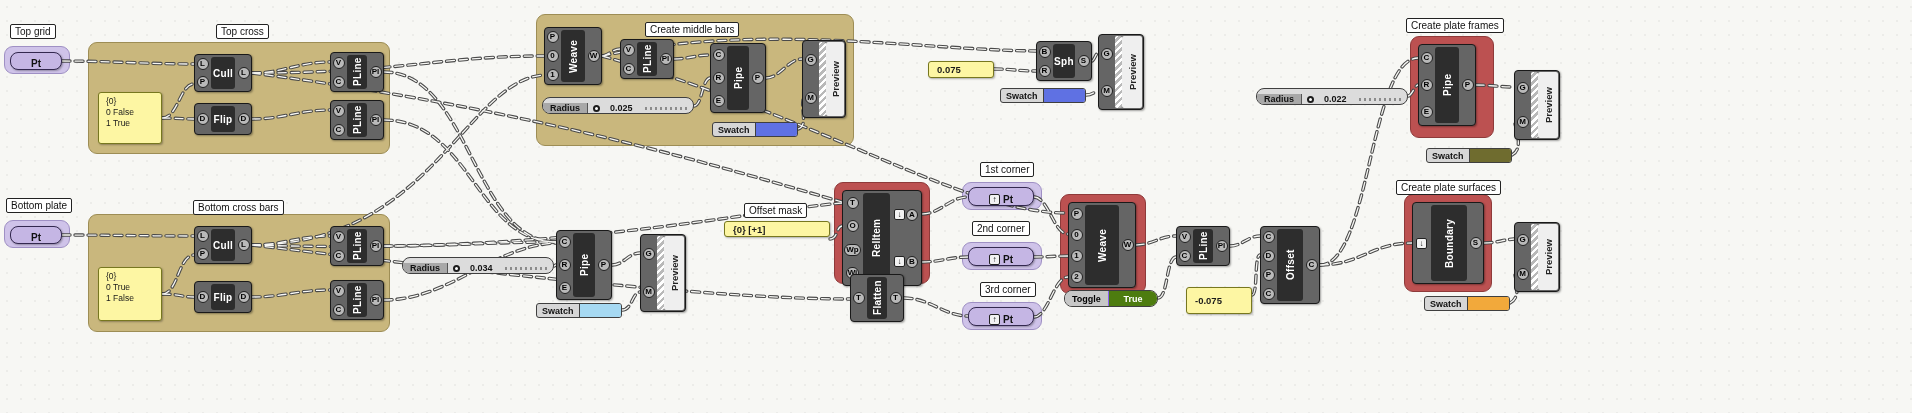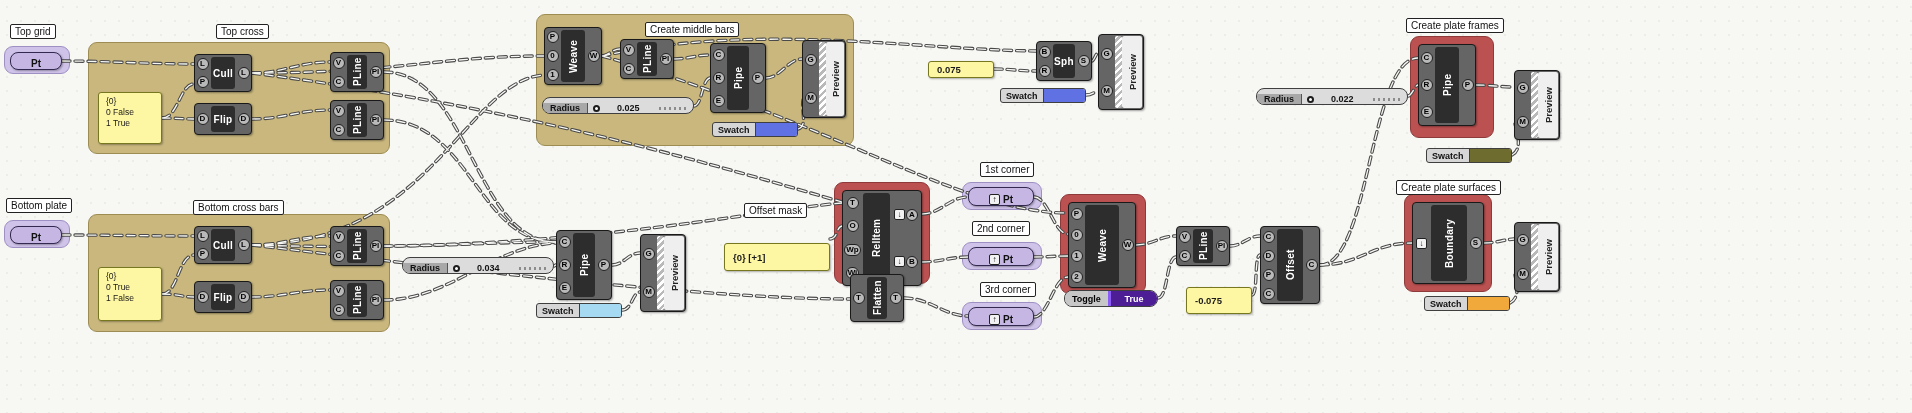--- a/index.html
+++ b/index.html
@@ -34,30 +34,30 @@
           font-size: 8px; line-height: 9px; text-align: center; color: #111; font-weight: bold; flex: none; }
   .panel { position: absolute; background: #fdf6a3; border: 1.6px solid #77771f; border-radius: 3px;
            z-index: 3; color: #1a1a1a; box-shadow: 1px 1px 2px rgba(0,0,0,.3); }
   .panel .pline { font-size: 8.5px; line-height: 11px; padding: 0 3px; white-space: nowrap; }
   .panel.single { display: flex; align-items: center; font-size: 9.5px; font-weight: bold; padding: 0 8px; }
   .panel.multi { padding: 3px 4px 2px; }
   .slider { position: absolute; background: #dcdcdc; border: 1.5px solid #3f3f3f; border-radius: 8px;
             display: flex; align-items: flex-end; z-index: 3; font-size: 9px; overflow: hidden; }
   .s-lbl { background: #a8a8a8; border-right: 1px solid #555; display: flex; align-items: center;
            padding: 0 7px; font-weight: bold; color: #111; }
-  .s-track { flex: 1; display: flex; align-items: center; padding: 0 5px; gap: 17px; }
+  .s-track { flex: 1; display: flex; align-items: center; padding: 0 5px; gap: 10px; }
   .knob { width: 7px; height: 7px; border: 2px solid #1c1c1c; background: #fff; border-radius: 50%; flex: none; }
   .s-val { font-weight: bold; color: #111; }
   .s-dots { flex: 1; height: 3px; margin-left: 2px;
             background-image: repeating-linear-gradient(90deg, #8b8b8b 0 2px, transparent 2px 5px); }
   .toggle { position: absolute; background: #dcdcdc; border: 1.5px solid #3f3f3f; border-radius: 8px;
             display: flex; align-items: stretch; overflow: hidden; font-size: 9px; z-index: 3; }
   .t-lbl { display: flex; align-items: center; padding: 0 7px; font-weight: bold; background: #c7c7c7; }
-  .t-val { flex: 1; background: #4c1d95; color: #fff; display: flex; align-items: center;
-           justify-content: center; font-weight: bold; border-left: 3px solid #8b5cf6; }
+  .t-val { flex: 1; background: #4d7c0f; color: #fff; display: flex; align-items: center;
+           justify-content: center; font-weight: bold; border-left: 1px solid #8b5cf6; }
   .swatch { position: absolute; background: #d6d6d6; border: 1.5px solid #3f3f3f; border-radius: 3px;
             display: flex; align-items: stretch; overflow: hidden; font-size: 9px; z-index: 3; text-align: right; }
   .sw-lbl { display: flex; align-items: center; padding: 0 5px; font-weight: bold; color: #111; }
   .sw-color { flex: 1; border-left: 1px solid #3f3f3f; }
   .comp.preview .hatch { width: 7px; margin: 1px 0 1px 1px; border-radius: 2px;
             background: repeating-linear-gradient(135deg, #ffffff 0 2.5px, #b9b9b9 2.5px 5px); }
   .comp.preview .pbody { flex: 1; background: #efefef; margin: 1px 1px 1px 0; border-radius: 2px;
             display: flex; align-items: center; justify-content: center; color: #222; font-weight: bold;
             font-size: 9.5px; writing-mode: vertical-rl; transform: rotate(180deg); }
 </style>
@@ -219,21 +219,21 @@
     <div class="pline">1 True</div>
   </div>
   <div class="panel multi" style="left:98px;top:267px;width:64px;height:54px">
     <div class="pline">{0}</div>
     <div class="pline">0 True</div>
     <div class="pline">1 False</div>
   </div>
   <div class="panel single" style="left:928px;top:61px;width:66px;height:17px">
     <span>0.075</span>
   </div>
-  <div class="panel single" style="left:724px;top:243px;width:106px;height:28px">
+  <div class="panel single" style="left:724px;top:221px;width:106px;height:16px">
     <span>{0} [+1]</span>
   </div>
   <div class="panel single" style="left:1186px;top:287px;width:66px;height:27px">
     <span>-0.075</span>
   </div>
 
   <div class="slider" style="left:542px;top:97px;width:152px;height:17px">
     <span class="s-lbl">Radius</span>
     <span class="s-track">
       <span class="knob"></span>

